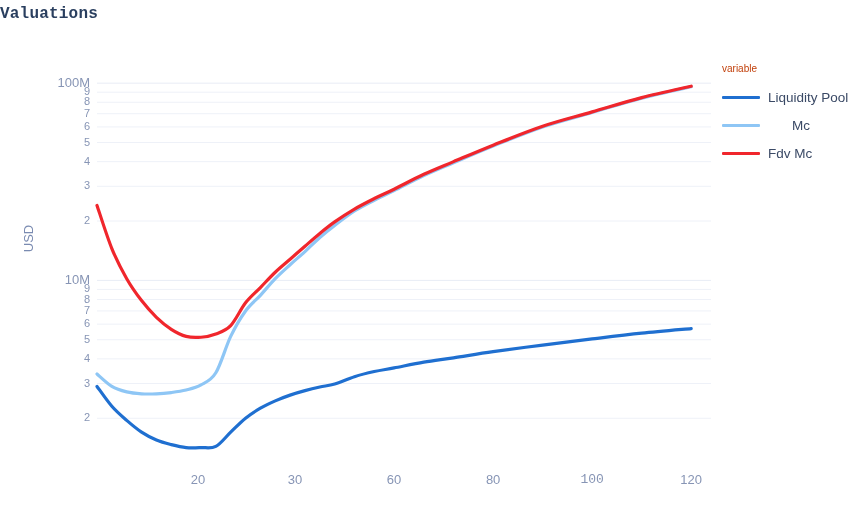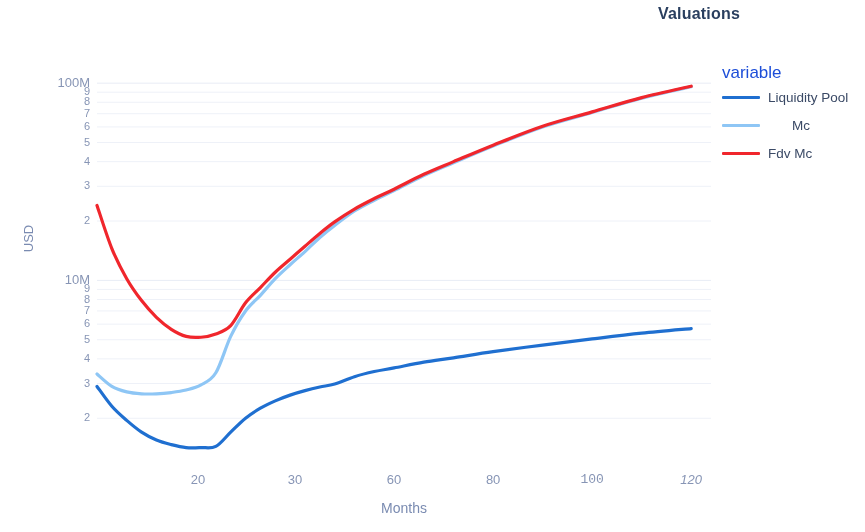--- a/index.html
+++ b/index.html
@@ -18,25 +18,26 @@
     position: absolute;
     inset: 0;
     width: 865px;
     height: 532px;
   }
   .chart-title {
     position: absolute;
     top: 5px;
     left: 0;
     width: 740px;
-    text-align: right;
+    text-align: left;
     font-size: 16px;
     font-weight: bold;
     color: #2a3f5f;
     letter-spacing: 0.2px;
+    font-family: Liberation Mono, monospace;
   }
   .ylabel {
     position: absolute;
     left: 6px;
     top: 231px;
     width: 44px;
     text-align: center;
     font-size: 13px;
     color: #7a8bb1;
     transform: rotate(-90deg);
@@ -49,22 +50,22 @@
     top: 500px;
     width: 614px;
     text-align: center;
     font-size: 14px;
     color: #7a8bb1;
   }
   .legend-title {
     position: absolute;
     left: 722px;
     top: 63px;
-    font-size: 17px;
-    color: #1d4ed8;
+    font-size: 10px;
+    color: #c2410c;
     text-align: center;
   }
   .legend-entry {
     position: absolute;
     left: 722px;
     display: flex;
     align-items: center;
     gap: 8px;
     font-size: 13.5px;
     color: #3b4a66;
@@ -98,21 +99,20 @@
   .series-path { fill: none; stroke-linecap: round; stroke-linejoin: round; }
 </style>
 </head>
 <body>
 
 <div id="chart-root">
 
   <div class="chart-title">Valuations</div>
 
   <div class="ylabel">USD</div>
-  <div class="xlabel">Months</div>
 
   <svg id="plot-svg" width="865" height="532">
     <g id="gridlines">
         <line x1="97" x2="711" y1="83.16" y2="83.16" class="gridline"></line>
         <line x1="97" x2="711" y1="92.19" y2="92.19" class="gridline minor"></line>
         <line x1="97" x2="711" y1="102.28" y2="102.28" class="gridline minor"></line>
         <line x1="97" x2="711" y1="113.71" y2="113.71" class="gridline minor"></line>
         <line x1="97" x2="711" y1="126.92" y2="126.92" class="gridline minor"></line>
         <line x1="97" x2="711" y1="142.53" y2="142.53" class="gridline minor"></line>
         <line x1="97" x2="711" y1="161.65" y2="161.65" class="gridline minor"></line>
@@ -154,21 +154,21 @@
       <div class="ytick" style="left: 20px; width: 70px; top: 351.874px;">4</div>
       <div class="ytick" style="left: 20px; width: 70px; top: 376.516px;">3</div>
       <div class="ytick" style="left: 20px; width: 70px; top: 411.246px;">2</div>
     </div>
   <div id="xtick-layer">
       <div class="xtick" style="left: 168px; top: 472px;">20</div>
       <div class="xtick" style="left: 265.065px; top: 472px;">30</div>
       <div class="xtick" style="left: 364.097px; top: 472px;">60</div>
       <div class="xtick" style="left: 463.129px; top: 472px;">80</div>
       <div class="xtick" style="left: 562.161px; top: 472px; font-family: Liberation Mono, monospace;">100</div>
-      <div class="xtick" style="left: 661.194px; top: 472px; font-style: italic;">120</div>
+      <div class="xtick" style="left: 661.194px; top: 472px;">120</div>
     </div>
 
   <div class="legend-title">variable</div>
   <div id="legend-layer">
       <div class="legend-entry" style="top: 90px;">
         <span class="legend-swatch" style="background: rgb(31, 111, 208);"></span>
         <span>Liquidity Pool</span>
       </div>
       <div class="legend-entry" style="top: 118px; gap: 32px;">
         <span class="legend-swatch" style="background: rgb(142, 198, 245);"></span>

